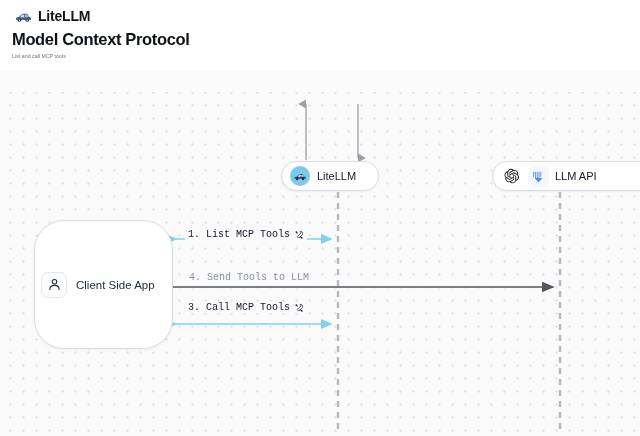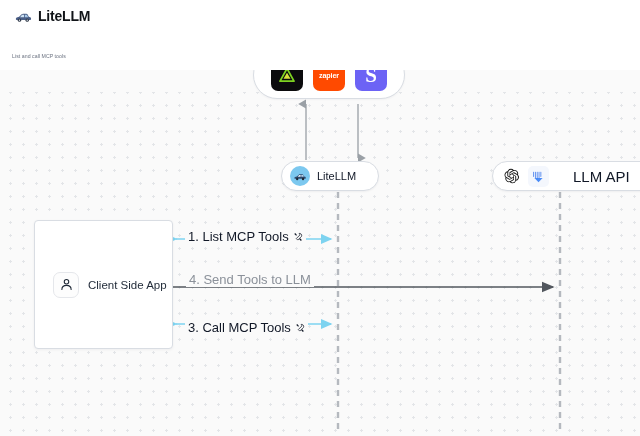--- a/index.html
+++ b/index.html
@@ -184,32 +184,32 @@
   }
   .provider-chip {
     width: 21px; height: 21px;
     border-radius: 5px;
     display: flex; align-items: center; justify-content: center;
     flex: none;
     background: #ffffff;
   }
   #chip-anthropic { background: #f4f7fd; }
   #node-llmapi .node-label {
-    font-size: 15px;
+    font-size: 11px;
     font-weight: 500;
     color: #111827;
-    margin-left: 18px;
+    margin-left: 0;
   }
 
   
   #node-client {
     left: 34px; top: 220px;
     width: 139px; height: 129px;
-    border-radius: 4px;
-    padding-left: 18px;
+    border-radius: 30px;
+    padding-left: 6px;
     box-shadow: 0 1px 3px rgba(16,24,40,.05);
   }
   #client-icon-box {
     width: 26px; height: 26px;
     border-radius: 7px;
     border: 1px solid #e5e7eb;
     background: #fdfdfd;
     display: flex; align-items: center; justify-content: center;
     flex: none;
   }
@@ -225,31 +225,32 @@
     position: absolute;
     display: flex;
     align-items: center;
     gap: 4px;
     background: #fafafa;
     padding: 0 3px;
     z-index: 25;
     white-space: nowrap;
   }
   .edge-label .edge-text {
-    font-size: 13px;
+    font-size: 10px;
     font-weight: 500;
     color: #111827;
+    font-family: Liberation Mono, monospace;
   }
   .edge-label.muted .edge-text {
     color: #8b919a;
     font-weight: 400;
   }
   #edge-label-1 { left: 185px; top: 229px; }
   #edge-label-2 { left: 186px; top: 272px; }
-  #edge-label-3 { left: 185px; top: 320px; text-align: right; }
+  #edge-label-3 { left: 185px; top: 302px; text-align: right; }
 </style>
 </head>
 <body>
 
 <div id="app">
 
   <div id="header">
 
     <div id="brand">
       <svg id="brand-logo" viewBox="0 0 24 24">
@@ -257,20 +258,21 @@
         <path d="M10.7 10.4h2.6v3.2H8.1z" fill="#cfe3f3"></path>
         <path d="M14.4 10.4h2.2c.5 0 1 .3 1.2.8l1.1 2.4h-4.5z" fill="#a9c9e8"></path>
         <circle cx="7.3" cy="17.6" r="2.2" fill="#2b3442"></circle>
         <circle cx="7.3" cy="17.6" r="0.9" fill="#dfe6ef"></circle>
         <circle cx="17.6" cy="17.6" r="2.2" fill="#2b3442"></circle>
         <circle cx="17.6" cy="17.6" r="0.9" fill="#dfe6ef"></circle>
       </svg>
       <span id="brand-name">LiteLLM</span>
     </div>
 
+    <div id="page-title">Model Context Protocol</div>
     <div id="page-subtitle">List and call MCP tools</div>
   </div>
 
   <div id="canvas">
     <div id="canvas-top-fade"></div>
   </div>
 
   <svg class="wire-layer" viewBox="0 0 640 436">
     <defs>
       <marker id="mk-grey-up" markerWidth="7" markerHeight="7" refX="3.5" refY="6" orient="auto">
@@ -300,38 +302,20 @@
 
     <line x1="176" y1="239" x2="331" y2="239" stroke="#7dd3f0" stroke-width="1.5" marker-end="url(#mk-blue-r)" marker-start="url(#mk-blue-l)"></line>
 
     <line x1="173" y1="287" x2="553" y2="287" stroke="#52575e" stroke-width="1.6" marker-end="url(#mk-dark-r)"></line>
 
     <line x1="176" y1="324" x2="331" y2="324" stroke="#7dd3f0" stroke-width="1.5" marker-end="url(#mk-blue-r)" marker-start="url(#mk-blue-l)"></line>
   </svg>
 
   <div id="mcp-label">MCP Tools</div>
 
-  <div id="mcp-group" class="node">
-
-    <div class="tool-tile" id="tool-tile-0">
-      <svg width="20" height="20" viewBox="0 0 24 24">
-        <path d="M12 4.2 L20.4 19.4 H3.6 Z" fill="none" stroke="#7ed321" stroke-width="2.1" stroke-linejoin="round"></path>
-        <path d="M12 9.2 L16.2 16.6 H7.8 Z" fill="#d8e23a"></path>
-      </svg>
-    </div>
-
-    <div class="tool-tile" id="tool-tile-1">
-      <span class="zapier-word">zapier</span>
-    </div>
-
-    <div class="tool-tile" id="tool-tile-2">
-      <span class="supabase-letter">S</span>
-    </div>
-
-  </div>
 
   <div id="node-litellm" class="node">
     <div id="litellm-avatar">
       <svg width="14" height="14" viewBox="0 0 24 24">
         <path d="M2.5 15.2c0-.6.4-1.1 1-1.3l3.1-1 3.3-3.2c.5-.5 1.1-.7 1.8-.7h4c.9 0 1.6.5 2 1.2l1.3 2.5 1.9.7c.6.2.9.7.9 1.3v1.1c0 .6-.4 1-1 1H3.5c-.6 0-1-.4-1-1z" fill="#2f4a6d"></path>
         <path d="M10.6 10.1h2.5v3.1H8z" fill="#eaf4fb"></path>
         <path d="M14.2 10.1h2.1c.5 0 .9.3 1.1.7l1 2.3h-4.2z" fill="#bcd9ef"></path>
         <circle cx="7.2" cy="17.2" r="2" fill="#1d2733"></circle>
         <circle cx="17.2" cy="17.2" r="2" fill="#1d2733"></circle>
       </svg>

